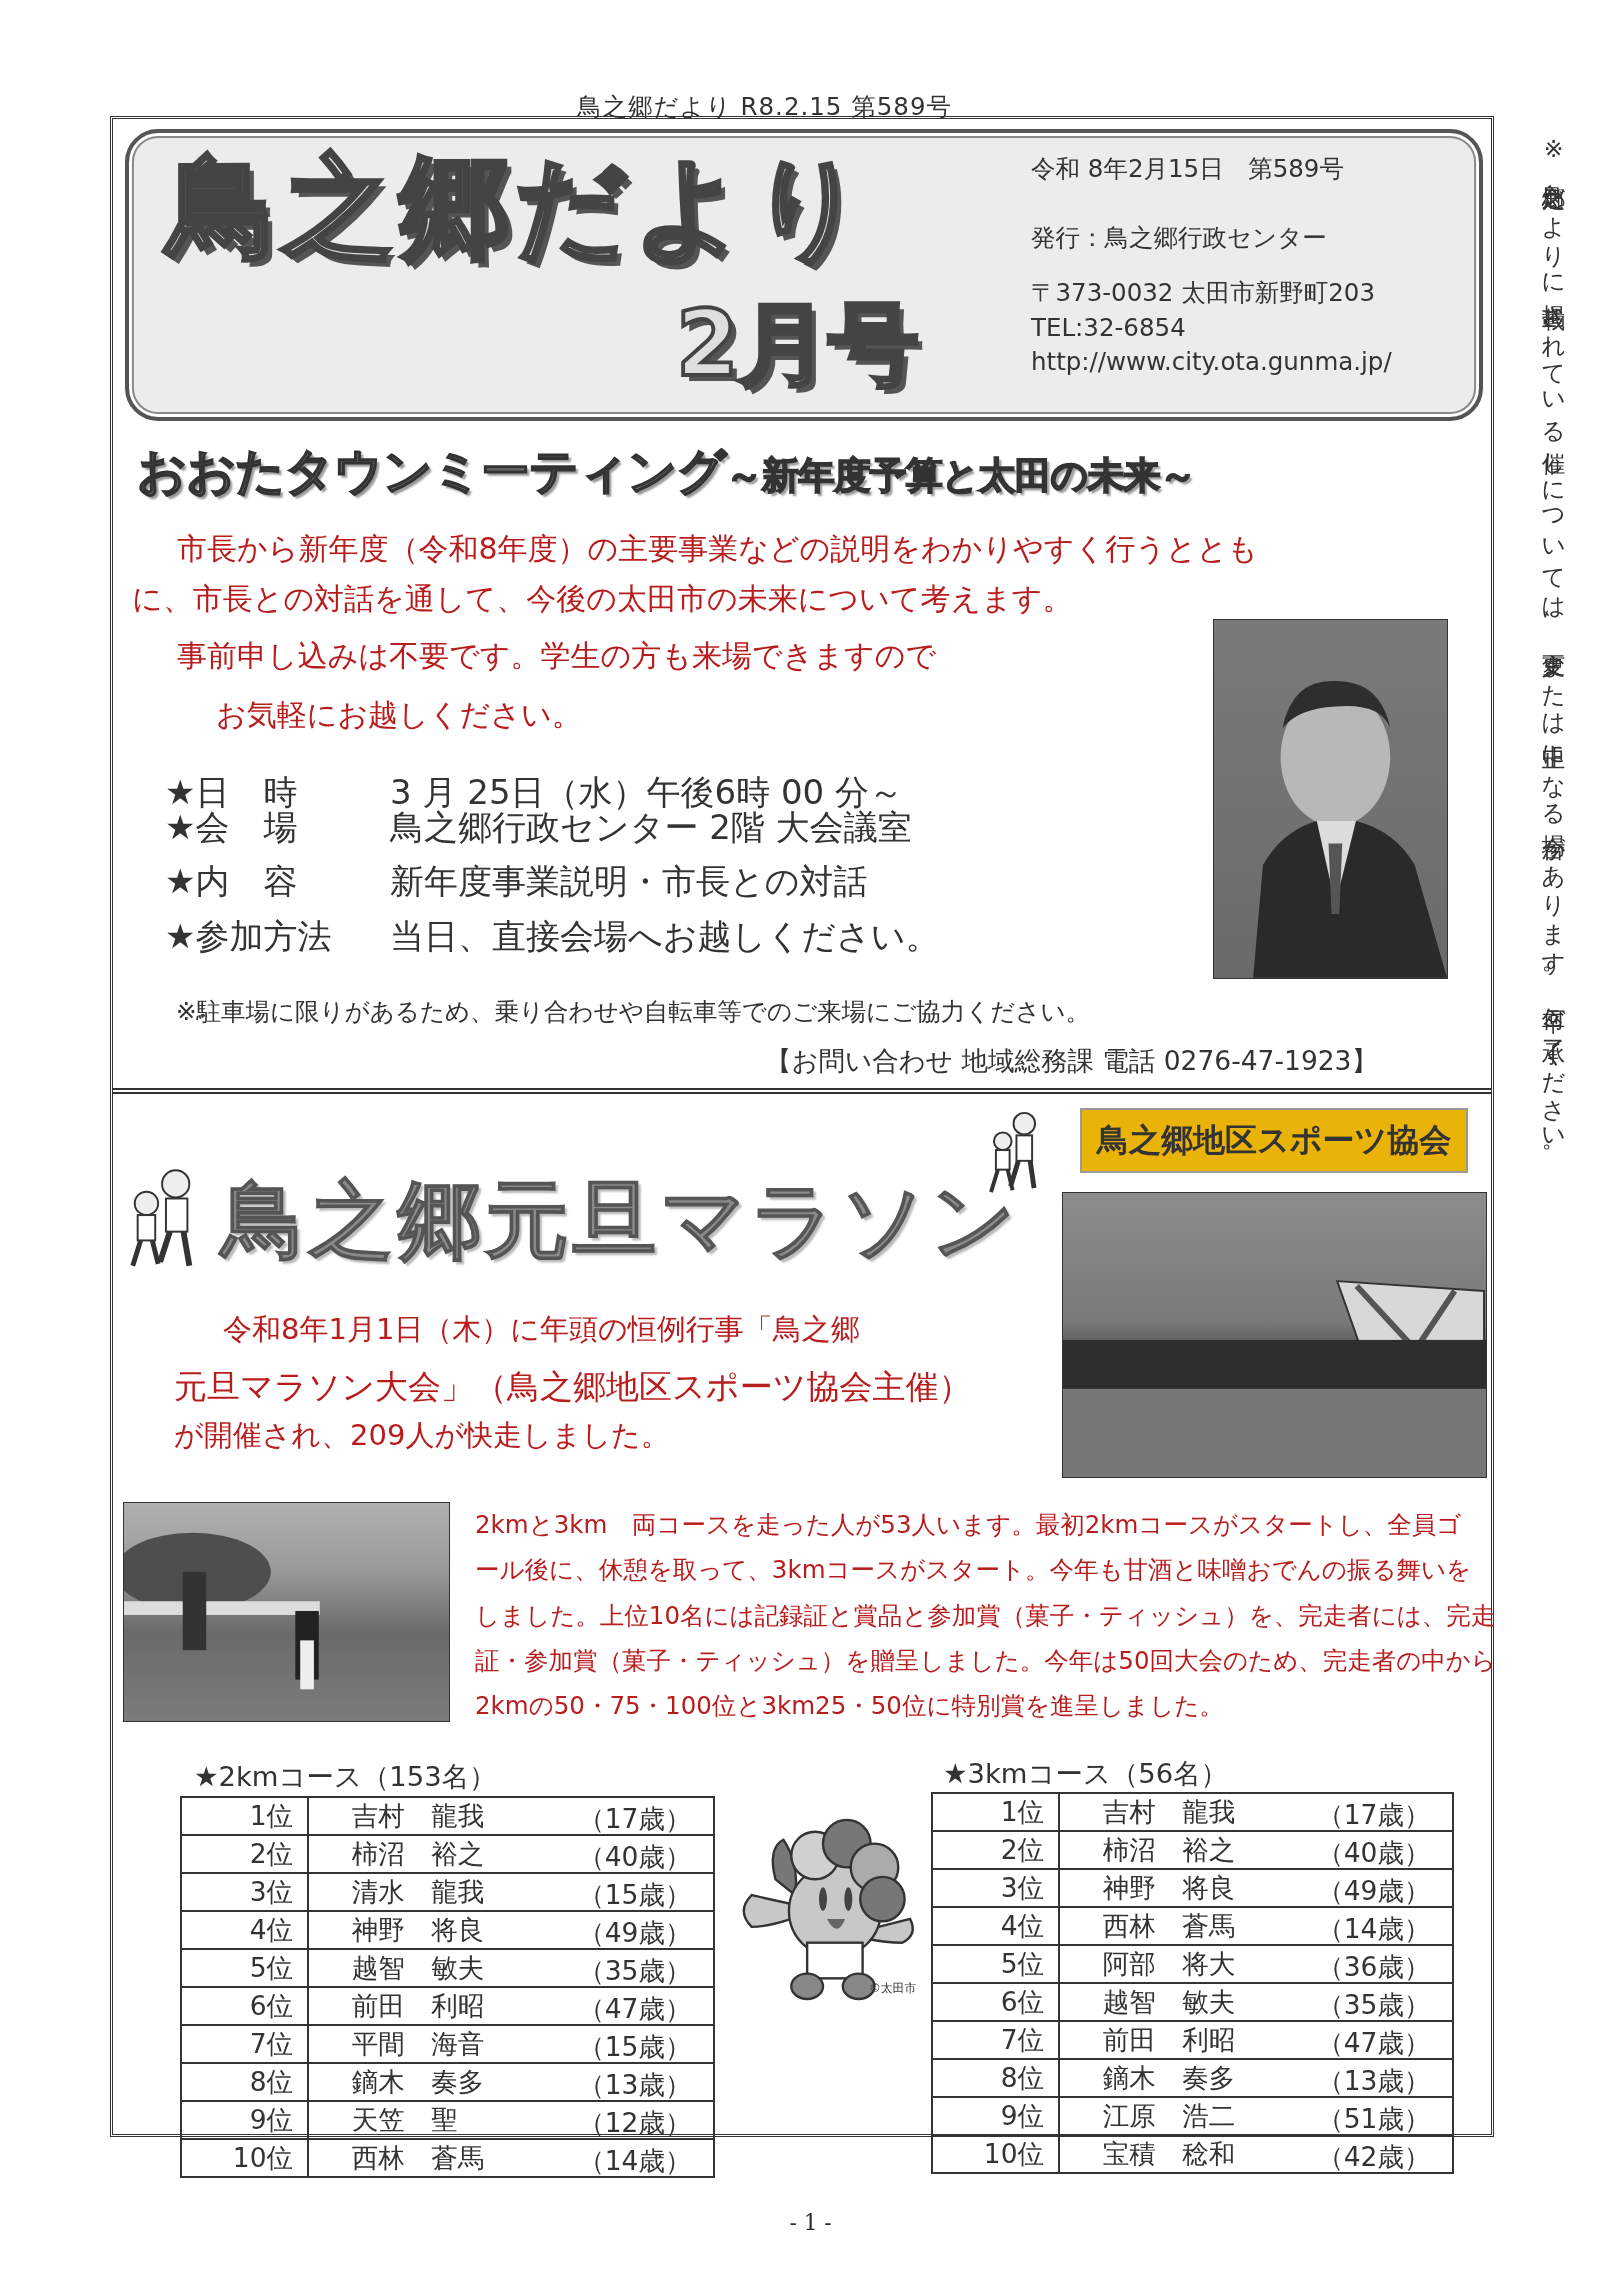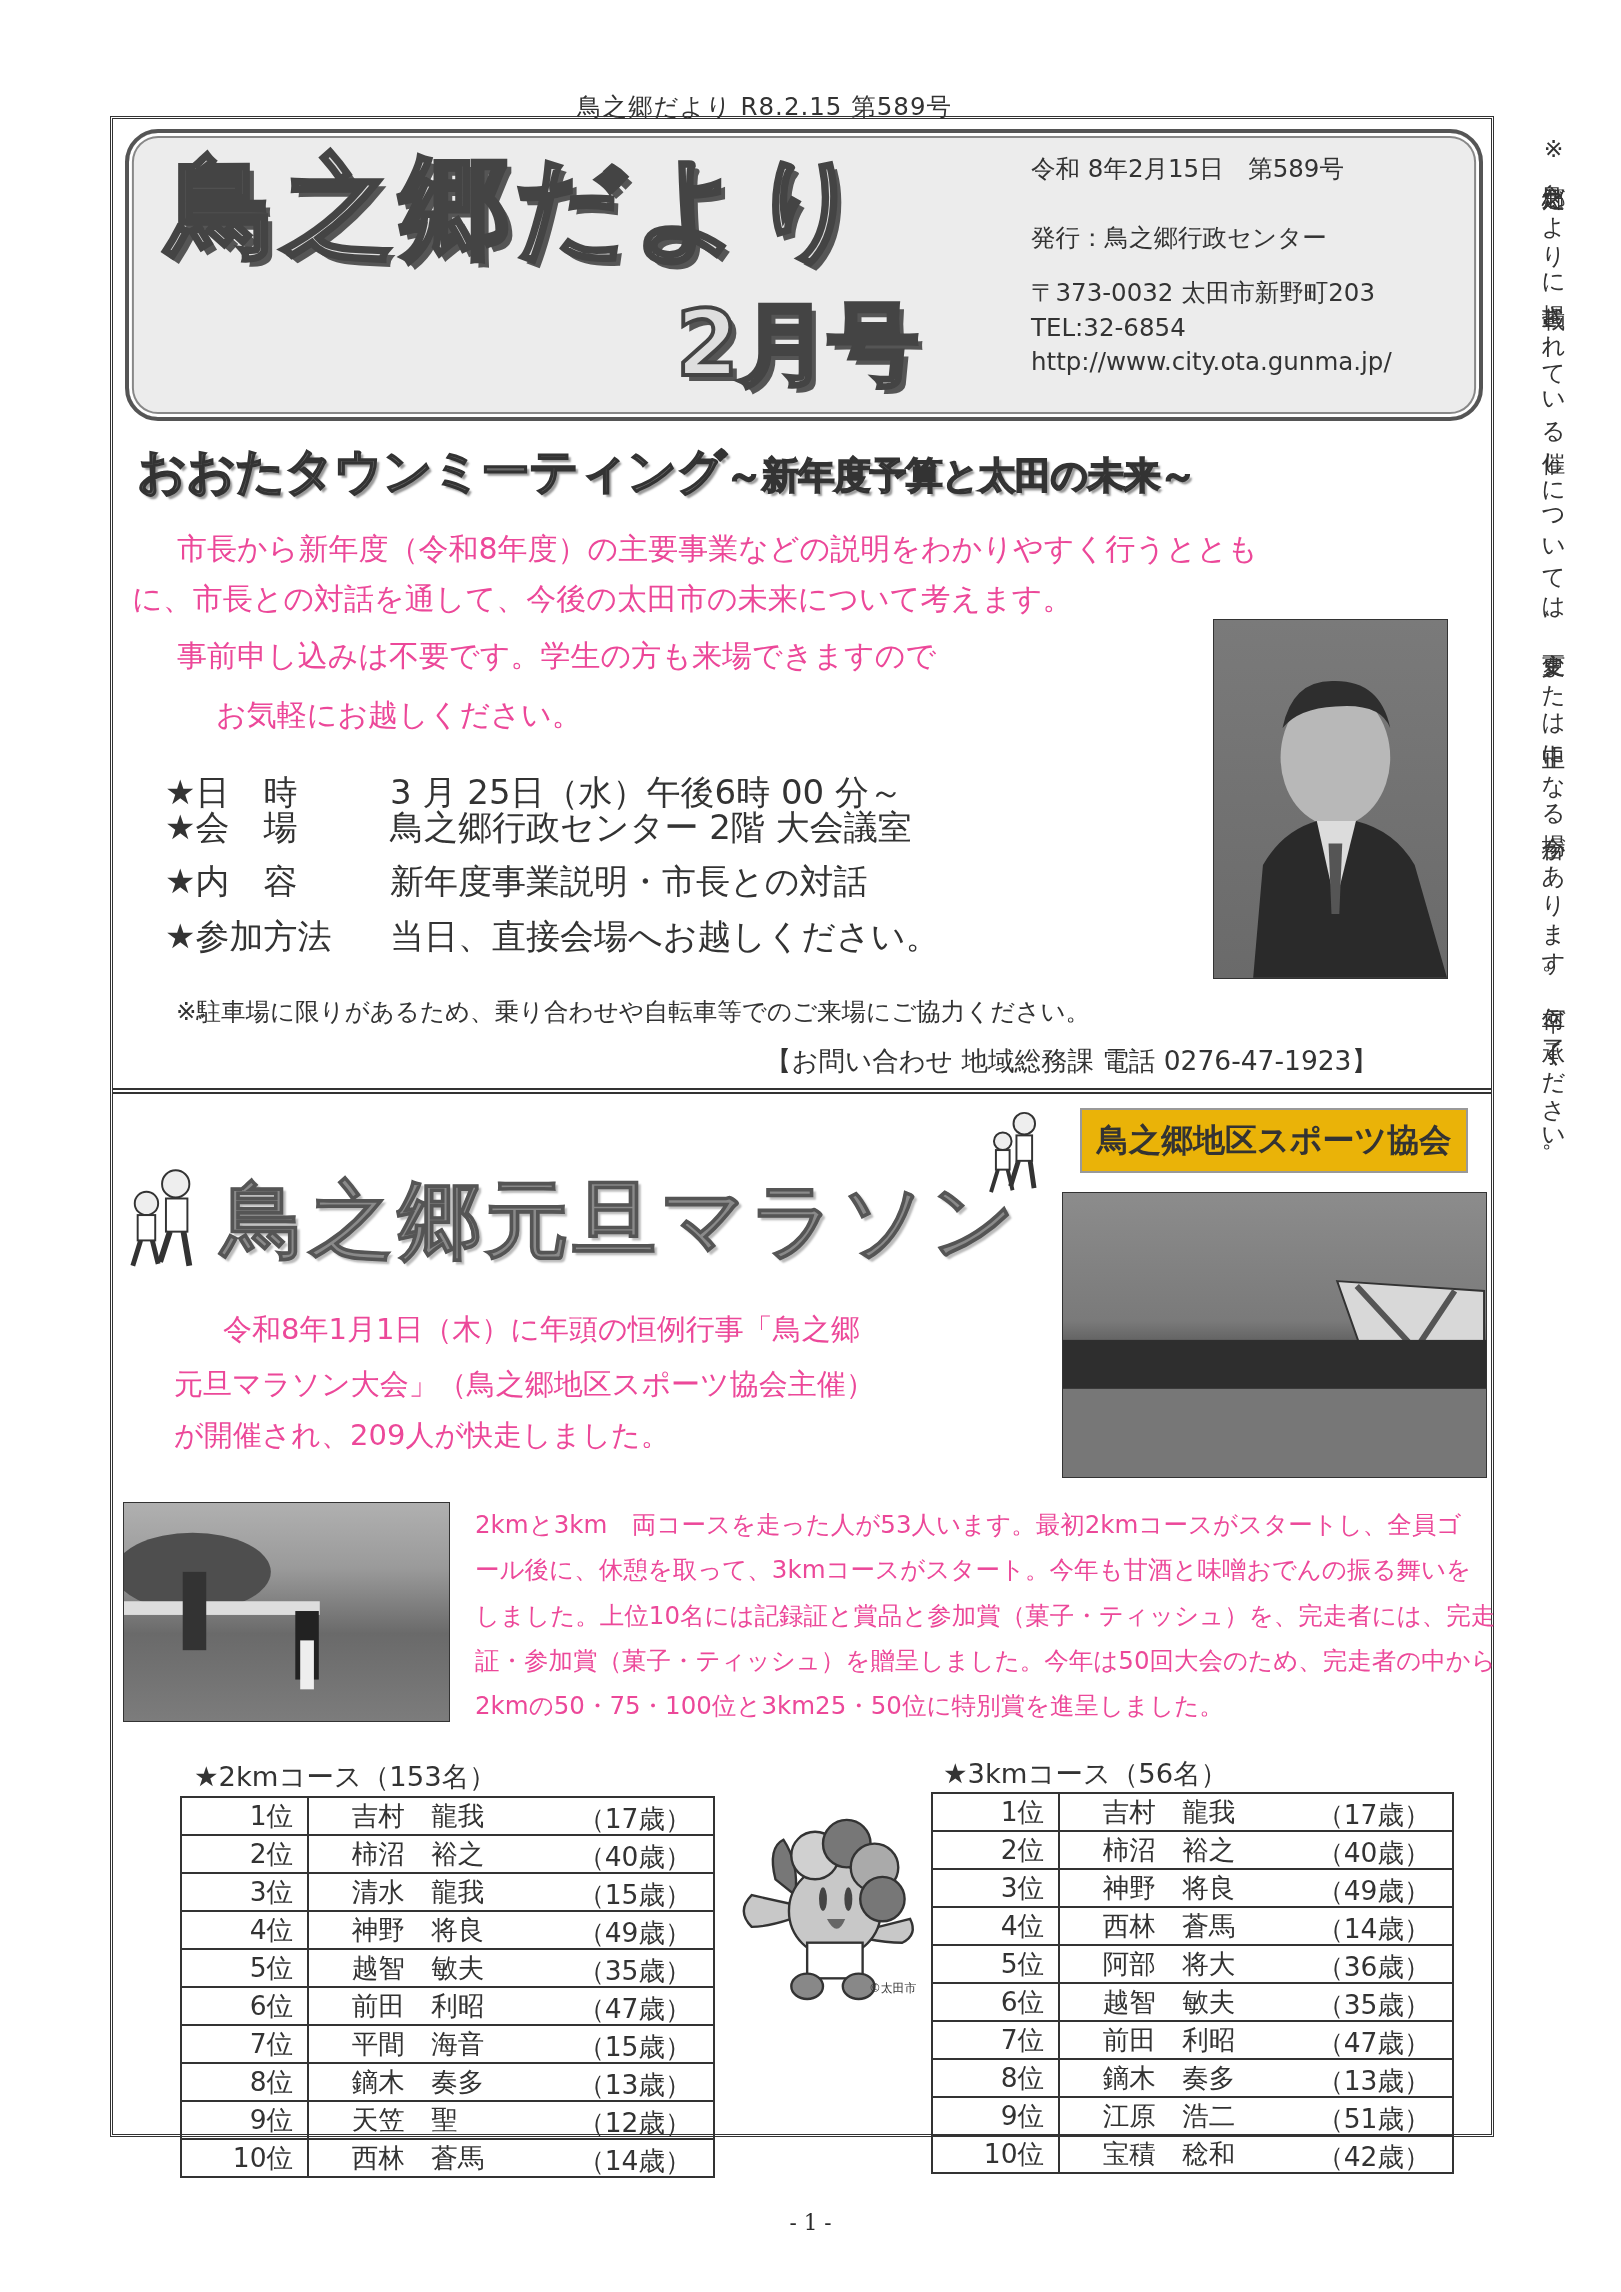--- a/index.html
+++ b/index.html
@@ -20,21 +20,21 @@
                 -webkit-text-stroke: 3.9px #444; letter-spacing: 5.9px; text-shadow: 5.9px 5.9px 0 #555; line-height: 1.1; }
   .mast-sub { left: 676px; top: 294px; font-size: 90px; font-weight: bold; color: #dedede;
               -webkit-text-stroke: 3.9px #444; text-shadow: 5.9px 5.9px 0 #555; line-height: 1.1; }
   .mast-info { left: 1031px; top: 157px; width: 412px; font-size: 24.5px; color: #333; line-height: 1.0; }
   .mast-info div { position: absolute; left: 0; white-space: nowrap; }
 
   
   .tm-title { left: 137px; top: 439px; font-size: 49px; font-weight: bold; color: #6a6a6a;
               -webkit-text-stroke: 1.5px #333; text-shadow: 2.9px 2.9px 2px #999; white-space: nowrap; letter-spacing: -1px; }
   .tm-title .sub { font-size: 37px; }
-  .body-text { font-size: 30px; color: #ec4899; white-space: nowrap; line-height: 1; }
+  .body-text { font-size: 30px; color: #b91c1c; white-space: nowrap; line-height: 1; }
   .star-row { font-size: 34px; color: #333; white-space: nowrap; line-height: 1; }
   .star-row span.lbl { display: inline-block; width: 225px; }
   .note { font-size: 24.5px; color: #333; white-space: nowrap; }
 
   .photo { background: #6b6b6b; border: 1px solid #333; overflow: hidden; }
 
   .divider { left: 113px; width: 1378px; height: 5.9px; border-top: 2.9px solid #333; border-bottom: 2px solid #333; box-sizing: border-box; }
 
   
   .mar-title { left: 221px; top: 1164px; font-size: 84px; font-weight: bold; color: #8a8a8a;
@@ -112,21 +112,21 @@
   <circle cx="52" cy="20" r="14" fill="#eee" stroke="#333" stroke-width="2"></circle>
   <rect x="42" y="35" width="22" height="34" fill="#fff" stroke="#333" stroke-width="2"></rect>
   <path d="M46 69 L36 100 M60 69 L66 104" stroke="#333" stroke-width="6"></path>
   <circle cx="22" cy="40" r="12" fill="#eee" stroke="#333" stroke-width="2"></circle>
   <rect x="13" y="52" width="18" height="26" fill="#fff" stroke="#333" stroke-width="2"></rect>
   <path d="M16 78 L8 104 M28 78 L34 102" stroke="#333" stroke-width="5"></path>
 </svg>
 <div class="abs mar-title">鳥之郷元旦マラソン</div>
 
 <div class="abs body-text" style="left:223px; top:1315px; font-size:29px;">令和8年1月1日（木）に年頭の恒例行事「鳥之郷</div>
-<div class="abs body-text" style="left:174px; top:1370px; font-size:29px;">元旦マラソン大会」（鳥之郷地区スポーツ協会主催）</div>
+<div class="abs body-text" style="left:174px; top:1370px; font-size:33px;">元旦マラソン大会」（鳥之郷地区スポーツ協会主催）</div>
 <div class="abs body-text" style="left:174px; top:1421px; font-size:29px;">が開催され、209人が快走しました。</div>
 
 <div class="abs photo" style="left:1062px; top:1192px; width:423px; height:284px; background: linear-gradient(180deg,#8c8c8c 0%,#7a7a7a 45%,#4a4a4a 60%,#6e6e6e 100%);">
   <svg width="423" height="284" viewBox="0 0 432 290">
     <path d="M280 90 L430 100 L430 170 L310 175 Z" fill="#d8d8d8" stroke="#333" stroke-width="2"></path>
     <path d="M300 95 L360 160 L400 100" stroke="#555" stroke-width="6" fill="none"></path>
     <rect x="0" y="150" width="432" height="50" fill="#2e2e2e"></rect>
     <rect x="0" y="200" width="432" height="90" fill="#777"></rect>
   </svg>
 </div>

